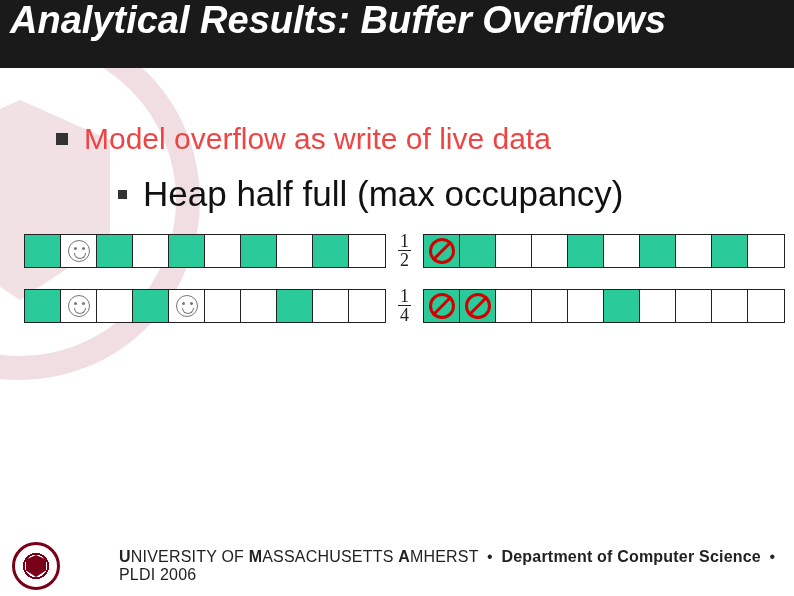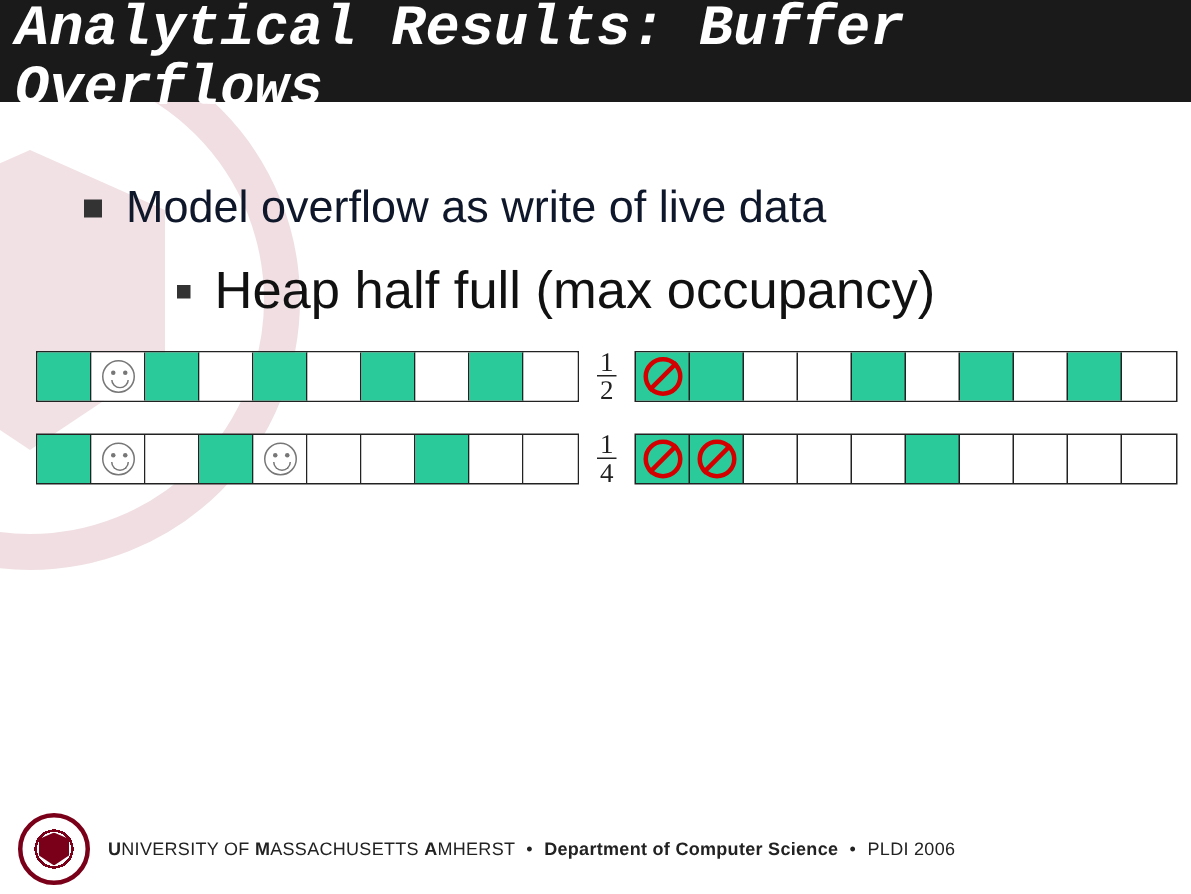--- a/index.html
+++ b/index.html
@@ -22,24 +22,24 @@
     position: absolute;
     left: 50%; top: 50%;
     width: 180px; height: 200px;
     transform: translate(-50%, -50%);
     background: rgba(140,0,30,0.12);
     clip-path: polygon(50% 0, 100% 20%, 100% 70%, 50% 100%, 0 70%, 0 20%);
   }
 
   
   .titlebar { position: absolute; left: 0; top: 0; width: 794px; height: 68px; background: #1a1a1a; z-index: 2; padding: 0 10px; }
-  .title { color: #fff; font-style: italic; font-weight: bold; font-size: 38px; line-height: 40px; font-family: Liberation Mono, monospace; }
-
-  
-  .bullet1 { position: absolute; left: 56px; top: 122px; z-index: 3; font-size: 30px; color: #0f172a; display: flex; align-items: center; gap: 16px; }
+  .title { color: #fff; font-style: italic; font-weight: bold; font-size: 38px; line-height: 40px; font-family: Liberation Sans, sans-serif; }
+
+  
+  .bullet1 { position: absolute; left: 56px; top: 122px; z-index: 3; font-size: 30px; color: #ef4444; display: flex; align-items: center; gap: 16px; }
   .bullet2 { position: absolute; left: 118px; top: 174px; z-index: 3; font-size: 35px; color: #111; display: flex; align-items: center; gap: 16px; }
   .sq { width: 12px; height: 12px; background: #333; display: inline-block; }
   .sq.small { width: 9px; height: 9px; }
 
   
   .rows { position: absolute; left: 24px; top: 232px; z-index: 3; width: 752px; }
   .rowline { display: flex; align-items: center; gap: 12px; margin-bottom: 18px; }
   .heap { display: flex; border: 1.5px solid #222; height: 34px; }
   .cell { width: 36px; height: 100%; border-right: 1.5px solid #222; position: relative; }
   .cell:last-child { border-right: none; }
@@ -76,21 +76,21 @@
     width: 48px; height: 48px; border: 3px solid #7a0019; border-radius: 50%;
     background: radial-gradient(circle at 50% 50%, #fff 0 38%, #7a0019 38% 44%, #fff 44% 100%);
     position: relative; flex-shrink: 0;
   }
   .seal-small::after {
     content: ""; position: absolute; left: 50%; top: 50%;
     width: 20px; height: 22px; transform: translate(-50%, -50%);
     background: #7a0019;
     clip-path: polygon(50% 0, 100% 20%, 100% 70%, 50% 100%, 0 70%, 0 20%);
   }
-  .foot-text { font-size: 12px; color: #222; letter-spacing: 0.2px; }
+  .foot-text { font-size: 16px; color: #222; letter-spacing: 0.2px; margin-left: 47px; }
   .foot-text .uni { font-variant: small-caps; font-weight: bold; }
   .foot-text .dept { font-weight: bold; }
   .foot-text .bul { margin: 0 4px; }
 </style>
 </head>
 <body>
 
 <div class="slide">
   <div class="watermark"></div>
 

